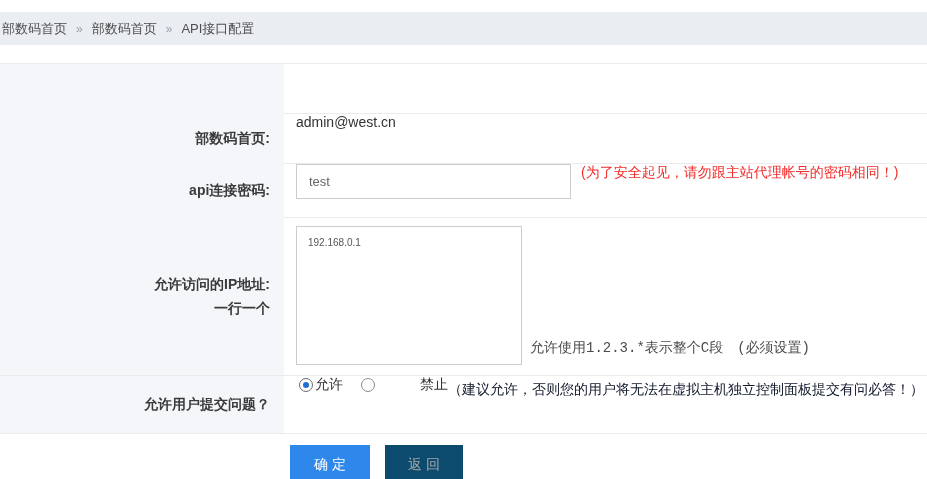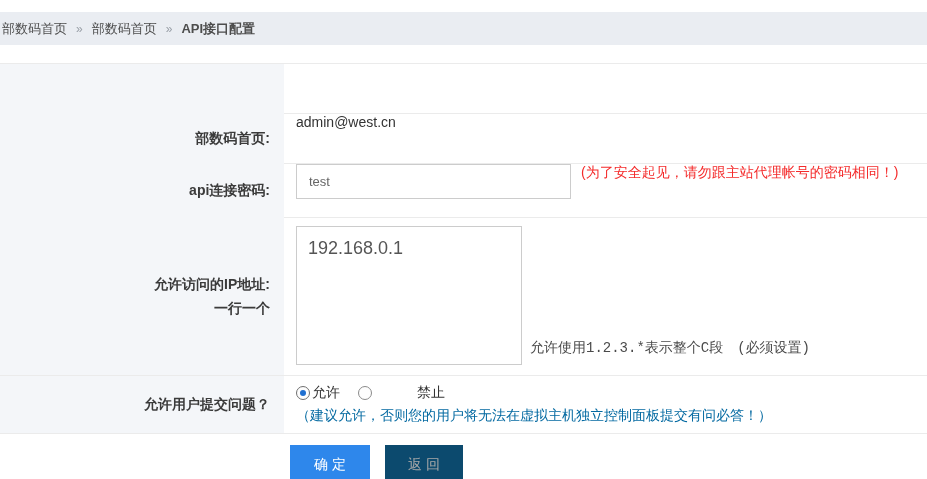--- a/index.html
+++ b/index.html
@@ -10,21 +10,21 @@
   }
   .page { width:927px; height:347px; position:relative;margin-top:12px; }
 
   
   .breadcrumb-bar {
     height:33px; background:#eaedf2; display:flex; align-items:center;
     padding-left:2px; white-space:nowrap; overflow:hidden;
     font-size:13px; color:#4d4d4d;
   }
   .crumb { color:#4d4d4d; cursor:pointer; }
-  .crumb.current { cursor:default;font-weight:bold; }
+  .crumb.current { cursor:default; }
   .crumb-sep { color:#9aa0a8; margin:0 9px; font-size:12px; }
 
   .gap { height:18px; background:#fff; }
 
   
   .form { border-top:1px solid #ebebeb; }
   .form-row { display:flex; border-bottom:1px solid #ebebeb; background:#fff; }
   .label-cell {
     width:284px; flex:0 0 284px; background:#f4f6f9;
     display:flex; flex-direction:column; justify-content:center; align-items:flex-end;
@@ -45,39 +45,39 @@
     width:275px; height:35px; border:1px solid #ccc; background:#fff;
     padding:0 12px; font-size:13px; color:#666;
     font-family:"Liberation Sans","DejaVu Sans",sans-serif; outline:none;
   }
   .red-note { color:#f42b2b; font-size:14px; margin-left:10px; white-space:nowrap; }
 
   .row-ips .value-cell { align-items:flex-start; padding-top:8px; }
   .ip-area-wrap { display:flex; align-items:flex-end; }
   .ip-textarea {
     width:226px; height:139px; border:1px solid #ccc; background:#fff;
-    padding:8px 11px; font-size:18px; color:#555; resize:none; outline:none;
+    padding:8px 11px; font-size:10px; color:#555; resize:none; outline:none;
     font-family:"Liberation Sans","DejaVu Sans",sans-serif; line-height:1.5;
   }
   .ip-hint { font-size:14px; color:#4a4a4a; margin-left:8px; padding-bottom:8px; white-space:nowrap;font-family:Liberation Mono, monospace; }
 
-  .row-question .value-cell { flex-direction:column; align-items:flex-start; justify-content:center; }
+  .row-question .value-cell { flex-direction:row; align-items:flex-start; justify-content:center; }
   .radio-line { display:flex; align-items:center; font-size:14px; color:#333; }
   .radio-option { display:flex; align-items:center; cursor:pointer; }
   .radio-option + .radio-option { margin-left:18px;gap:43px; }
   .radio-circle {
     width:14px; height:14px; border-radius:50%; border:1px solid #8b8b8b;
     background:#fdfdfd; position:relative; display:inline-block; margin-right:2px;
   }
   .radio-circle.checked { border-color:#6f6f6f; }
   .radio-circle.checked::after {
     content:""; position:absolute; left:3px; top:3px; width:6px; height:6px;
     border-radius:50%; background:#1f6fd0;
   }
-  .question-hint { font-size:14px; color:#0369a1; margin-top:5px; }
+  .question-hint { font-size:14px; color:#0f172a; margin-top:5px; }
 
   
   .actions { padding:11px 0 0 290px; background:#fff; display:flex; }
   .btn {
     height:40px; border:none; font-size:14px; cursor:pointer;
     font-family:"Liberation Sans","DejaVu Sans",sans-serif;
   }
   .btn-confirm { width:80px; background:#2e87eb; color:#ffffff; }
   .btn-back { width:78px; background:#0c4a6e; color:#a9a9a9; margin-left:15px; }
 </style>

